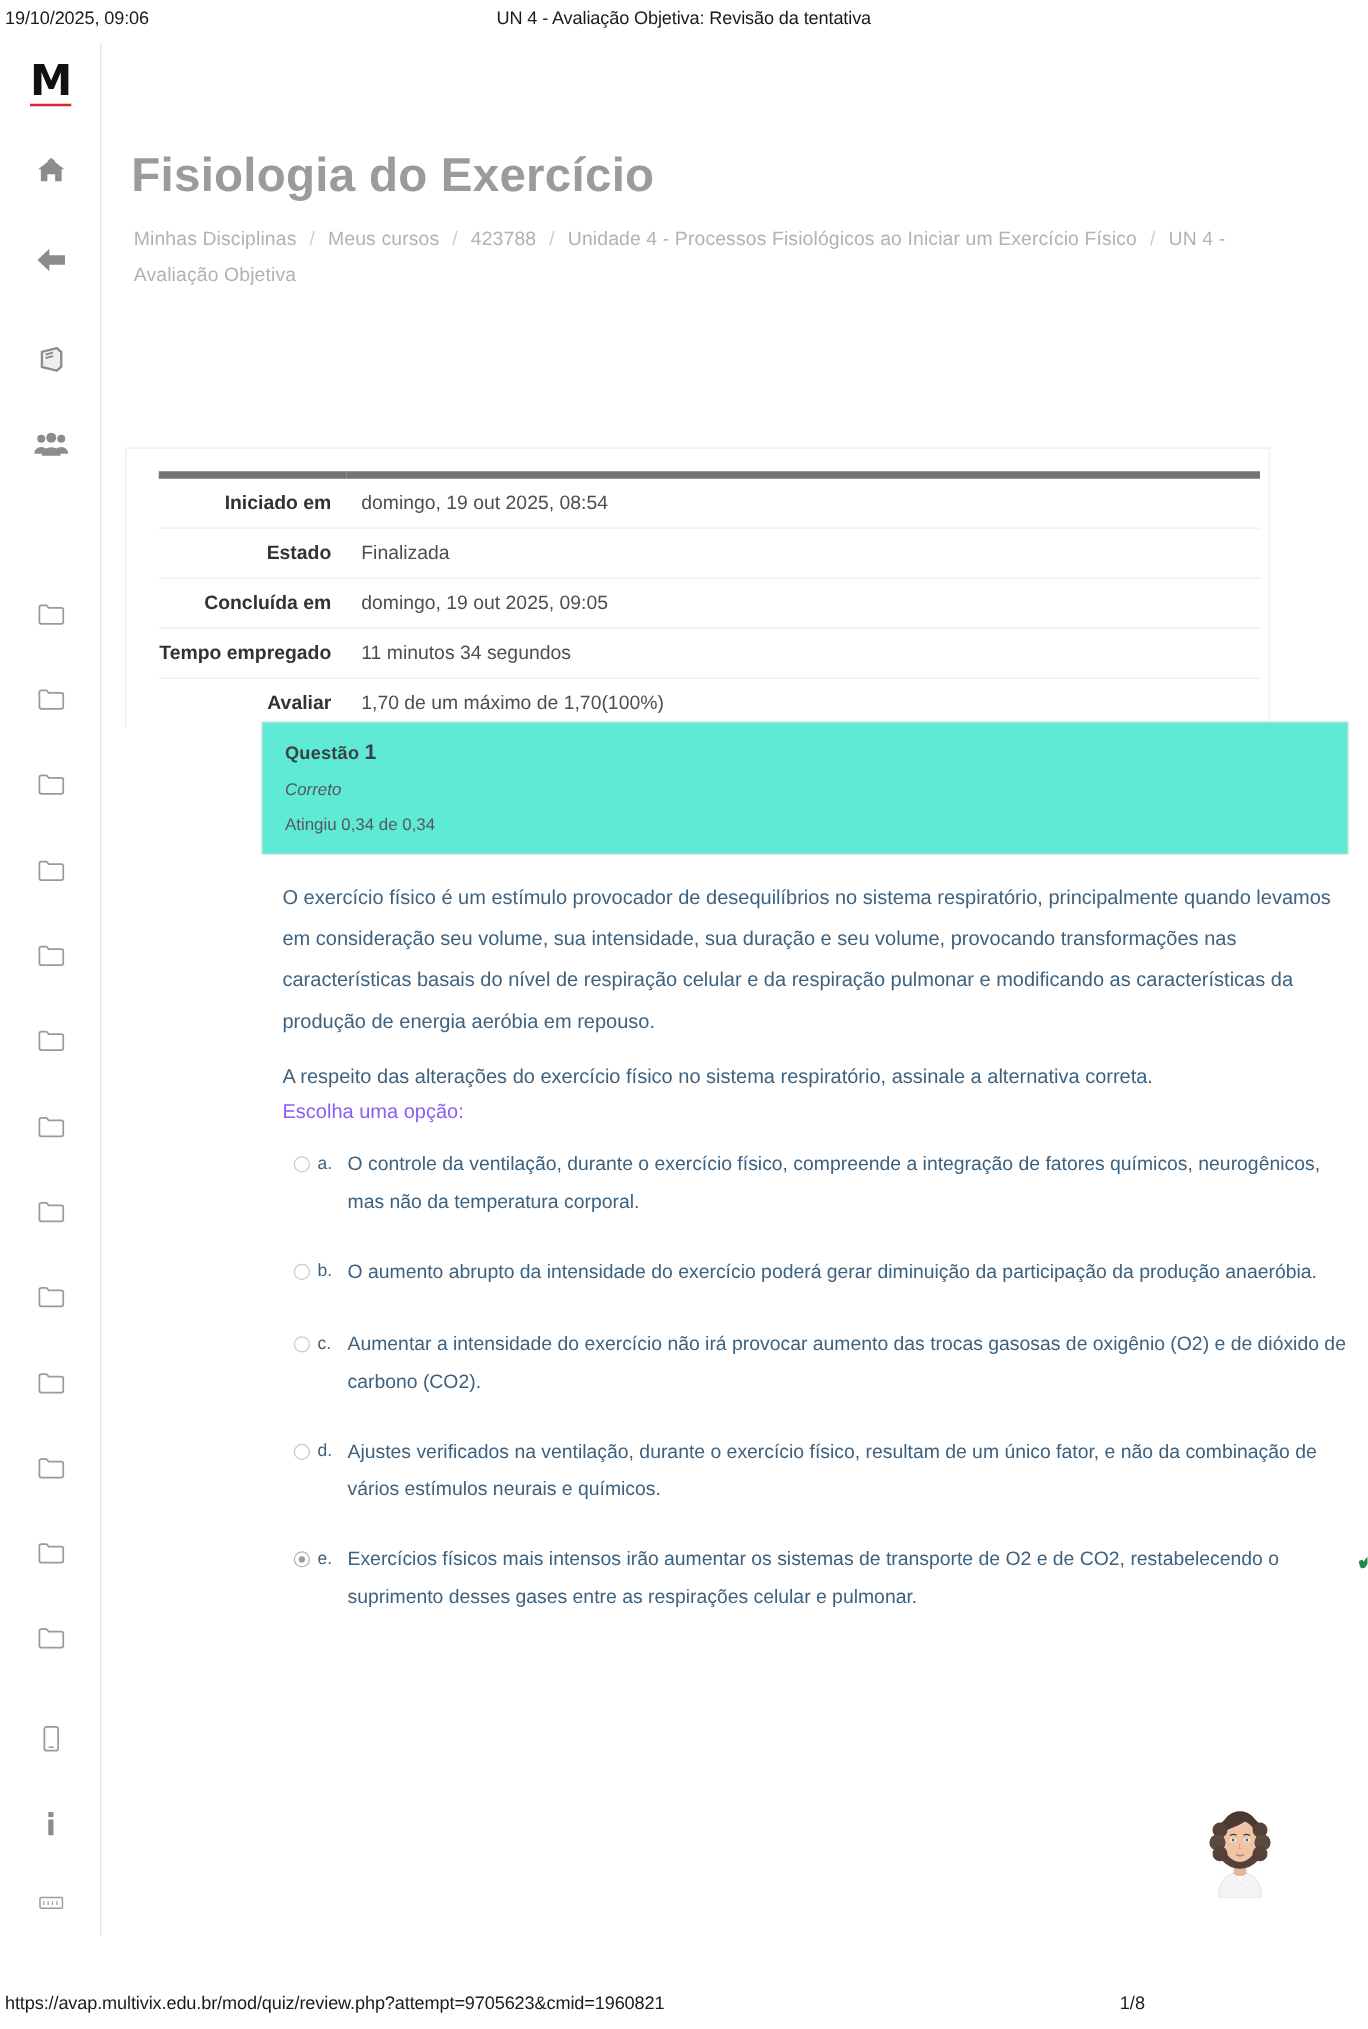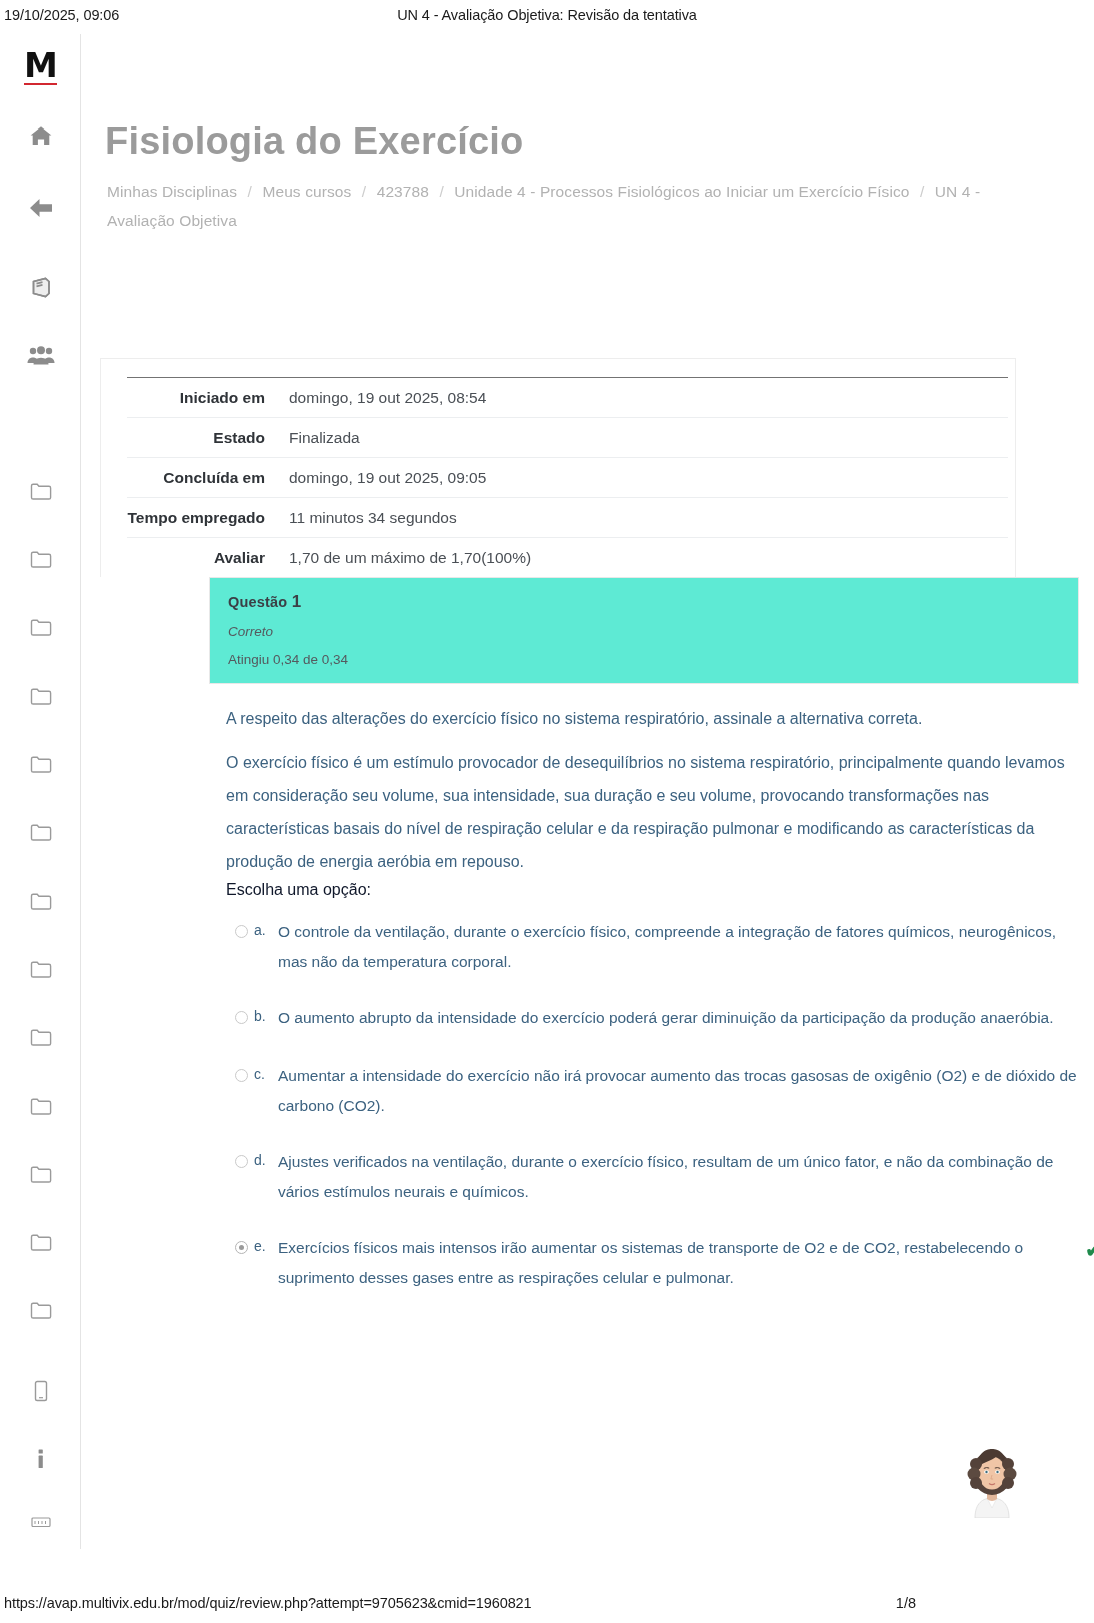--- a/index.html
+++ b/index.html
@@ -75,21 +75,21 @@
     background: #fff; padding: 18px 0 0 0;
   }
   table.summary {
     border-collapse: collapse; width: 881px; margin-left: 26px;
     font-size: 15.5px;
   }
   table.summary td {
     border-top: 1px solid #eceef0;
     padding: 8px 0 8px 0; vertical-align: top;
   }
-  table.summary tr:first-child td { border-top: 1px solid #737373; }
+  table.summary tr:first-child td { border-top: 6px solid #737373; }
   table.summary td.k {
     width: 150px; text-align: right; font-weight: bold; color: #2f3338;
     padding-right: 12px; line-height: 23px;
   }
   table.summary td.v {
     color: #4a4f55; padding-left: 12px; line-height: 23px;
   }
 
   
   .qbox {
@@ -103,21 +103,21 @@
   .qbox .q-grade { font-size: 13.5px; color: #55595e; margin-top: 13px; }
 
   
   .qbody {
     position: absolute; left: 145px; top: 668px; width: 840px;
     font-size: 16px; color: #3c6280; line-height: 33px;
   }
   .qbody p { margin: 0 0 11px 0; }
 
   .answers { position: absolute; left: 145px; top: 843px; width: 860px; }
-  .prompt { font-size: 16px; color: #0f172a; line-height: 26px; margin-bottom: 14px; }
+  .prompt { font-size: 16px; color: #8b5cf6; line-height: 26px; margin-bottom: 14px; }
 
   .opt {
     position: relative; min-height: 32px;
     padding-left: 32px; margin-bottom: 26px;
     font-size: 15.5px; color: #3c6280; line-height: 30px;
   }
   .radio {
     position: absolute; left: 9px; top: 8px;
     width: 13px; height: 13px; border-radius: 50%;
     border: 1px solid #c9c9c9; background: #fff;
@@ -360,22 +360,22 @@
   <div class="qbox">
     <div class="q-no">
       <span>Questão</span>
       <b>1</b>
     </div>
     <div class="q-state">Correto</div>
     <div class="q-grade">Atingiu 0,34 de 0,34</div>
   </div>
 
   <div class="qbody">
+    <p>O exercício físico é um estímulo provocador de desequilíbrios no sistema respiratório, principalmente quando levamos em consideração seu volume, sua intensidade, sua duração e seu volume, provocando transformações nas características basais do nível de respiração celular e da respiração pulmonar e modificando as características da produção de energia aeróbia em repouso.</p>
     <p>A respeito das alterações do exercício físico no sistema respiratório, assinale a alternativa correta.</p>
-    <p>O exercício físico é um estímulo provocador de desequilíbrios no sistema respiratório, principalmente quando levamos em consideração seu volume, sua intensidade, sua duração e seu volume, provocando transformações nas características basais do nível de respiração celular e da respiração pulmonar e modificando as características da produção de energia aeróbia em repouso.</p>
   </div>
 
   <div class="answers">
     <div class="prompt">Escolha uma opção:</div>
 
     <div class="opt">
       <span class="radio"></span>
       <span class="letter">a.</span>
       <span class="otext">O controle da ventilação, durante o exercício físico, compreende a integração de fatores químicos, neurogênicos, mas não da temperatura corporal.</span>
     </div>

